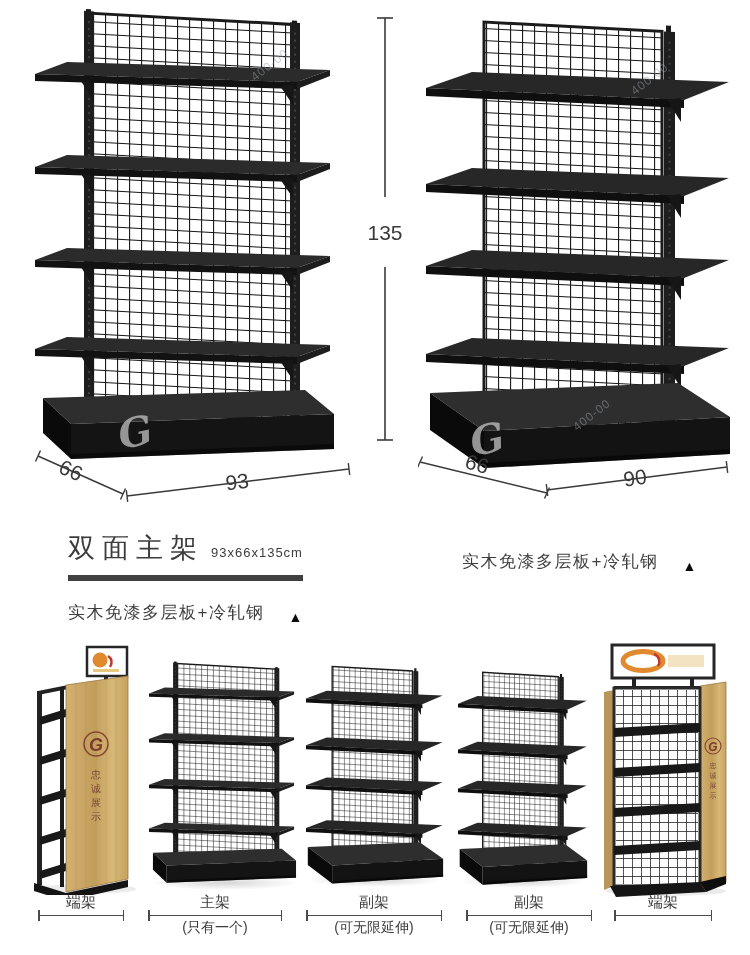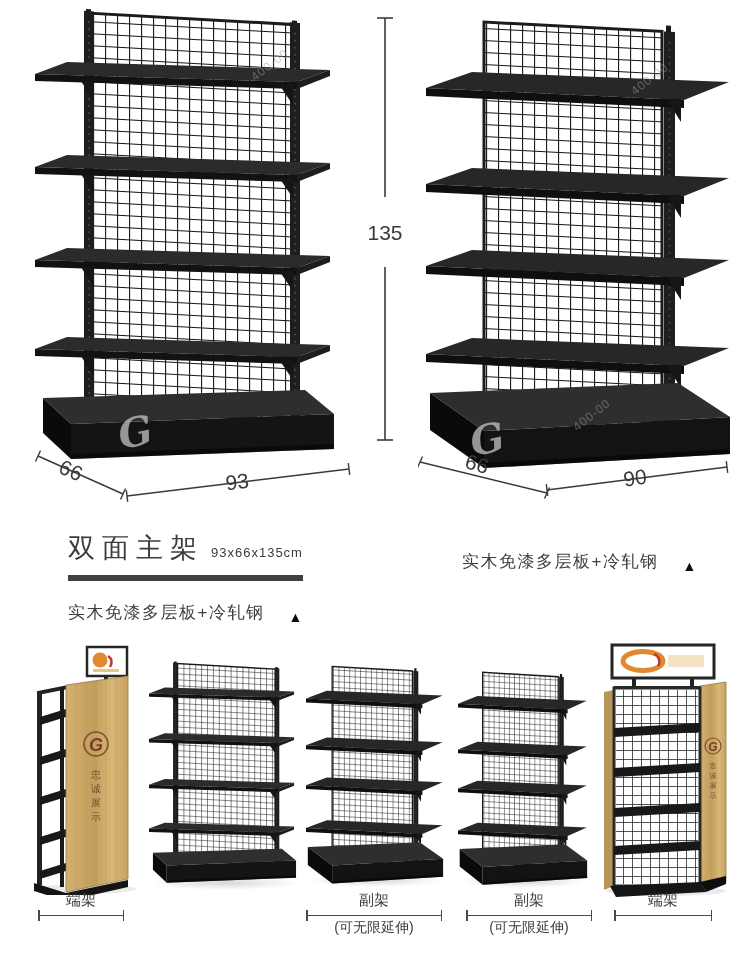--- a/index.html
+++ b/index.html
@@ -11,21 +11,21 @@
   .caption{position:absolute;color:#3d3d3d;}
   .title-row{display:flex;align-items:baseline;gap:7px;border-bottom:6px solid #404040;padding-bottom:9px;}
   .title{font-size:27px;letter-spacing:7px;color:#3c3c3c;font-weight:500;white-space:nowrap;}
   .size{font-size:13px;color:#3c3c3c;letter-spacing:1px;white-space:nowrap;}
   .material-row{display:flex;align-items:flex-end;gap:24px;margin-top:20px;}
   .material{font-size:17px;color:#3f3f3f;letter-spacing:1.5px;white-space:nowrap;}
   .tri{font-size:14px;color:#0a0a0a;line-height:1;}
 
   
   .bracket{position:absolute;text-align:center;color:#3c3c3c;}
-  .blabel{font-size:15px;line-height:1.25;font-family:Liberation Mono, monospace;}
+  .blabel{font-size:15px;line-height:1.25;}
   .bline{position:relative;border-top:1.5px solid #4a4a4a;margin-top:3px;height:0;}
   .bline::before,.bline::after{content:"";position:absolute;top:-6px;width:1.5px;height:11px;background:#4a4a4a;}
   .bline::before{left:0;}
   .bline::after{right:0;}
   .bsub{font-size:14px;margin-top:3px;}
 
   
   .wm{position:absolute;color:#98a0a8;opacity:.5;font-size:12px;letter-spacing:1px;
       transform:rotate(-38deg);white-space:nowrap;pointer-events:none;}
   .wmlogo{position:absolute;color:#c2c2c2;opacity:.75;font-size:40px;font-weight:bold;
@@ -270,20 +270,25 @@
 
   <div class="shadow" style="left:150px;top:876px;width:150px;height:14px"></div>
   <div class="shadow" style="left:308px;top:874px;width:134px;height:13px"></div>
   <div class="shadow" style="left:460px;top:875px;width:126px;height:13px"></div>
 
   <div class="bracket" style="left:38px;top:893px;width:86px">
     <div class="blabel">端架</div>
     <div class="bline"></div>
   </div>
 
+  <div class="bracket" style="left:148px;top:893px;width:134px">
+    <div class="blabel">主架</div>
+    <div class="bline"></div>
+    <div class="bsub">(只有一个)</div>
+  </div>
 
   <div class="bracket" style="left:306px;top:893px;width:136px">
     <div class="blabel">副架</div>
     <div class="bline"></div>
     <div class="bsub">(可无限延伸)</div>
   </div>
 
   <div class="bracket" style="left:466px;top:893px;width:126px">
     <div class="blabel">副架</div>
     <div class="bline"></div>

